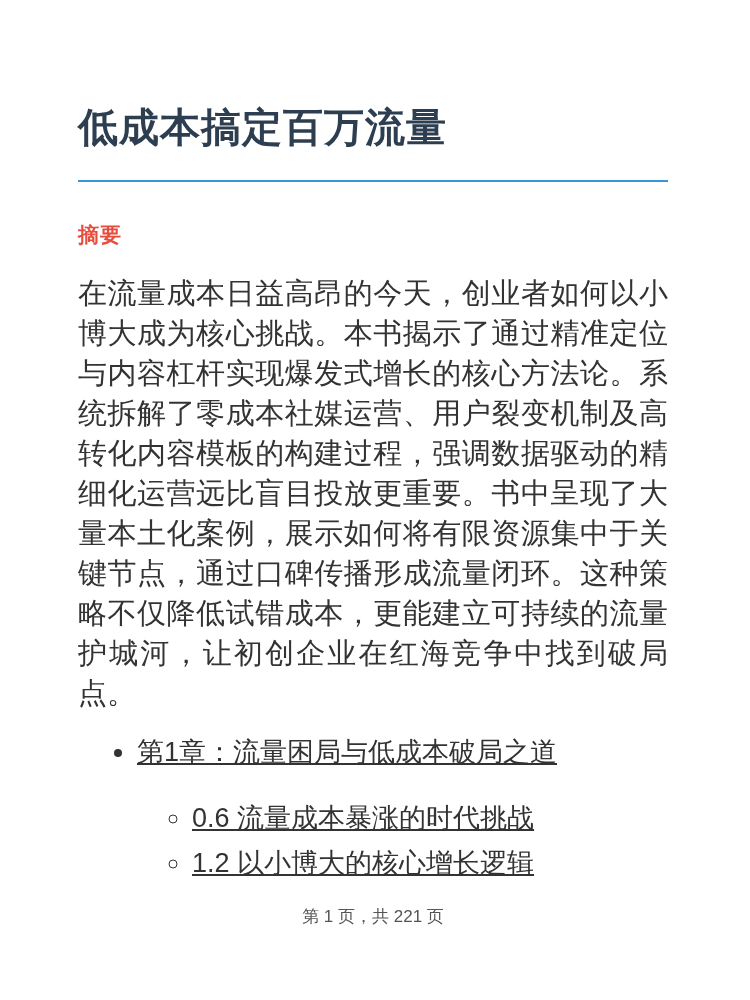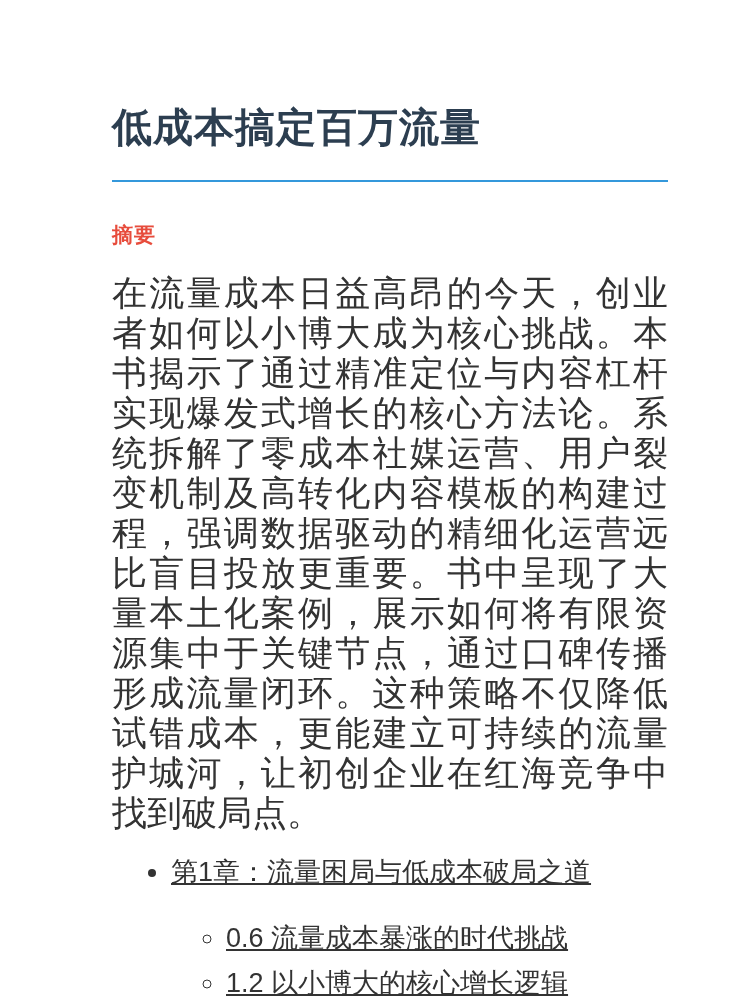--- a/index.html
+++ b/index.html
@@ -14,21 +14,21 @@
   body {
     width: 750px;
     height: 1000px;
     background: #ffffff;
     font-family: "Liberation Sans", "DejaVu Sans", sans-serif;
     color: var(--body-text);
   }
   .page {
     width: 750px;
     height: 1000px;
-    padding: 102px 82px 0 112px;
+    padding: 102px 82px 0 78px;
     overflow: hidden;
   }
   .doc-title {
     margin: 0;
     font-size: 40px;
     line-height: 1.25;
     font-weight: bold;
     color: var(--title-color);
     letter-spacing: 1px;
   }
@@ -41,21 +41,21 @@
     margin: 40px 0 0 0;
     font-size: 21px;
     line-height: 1.2;
     font-weight: bold;
     color: var(--heading-accent);
     letter-spacing: 1px;
   }
   .section-heading.toc { margin-top: 30px; }
   .abstract-text {
     margin: 26px 0 0 0;
-    font-size: 35px;
+    font-size: 29px;
     line-height: 40px;
     text-align: justify;
     color: var(--body-text);
   }
   ul.toc-list {
     margin: 22px 0 0 0;
     padding-left: 59px;
     list-style-type: disc;
     text-decoration: underline;
   }

